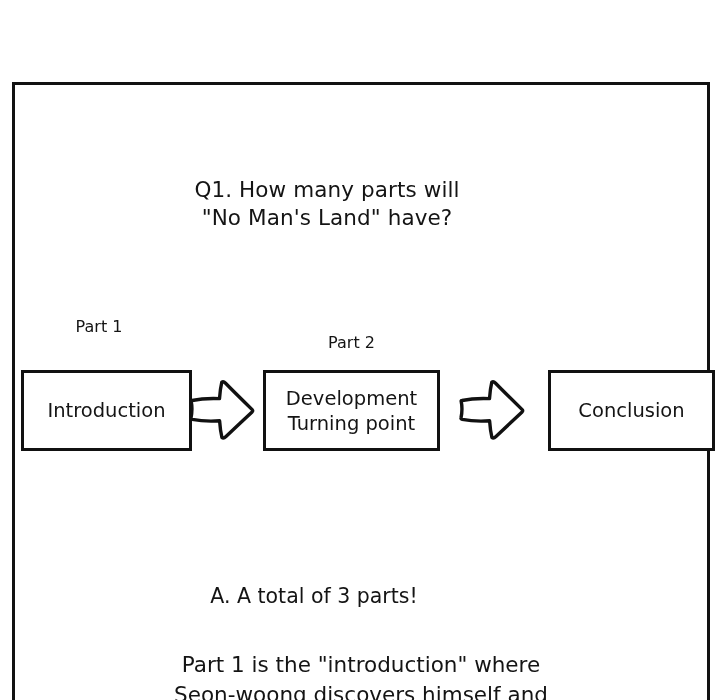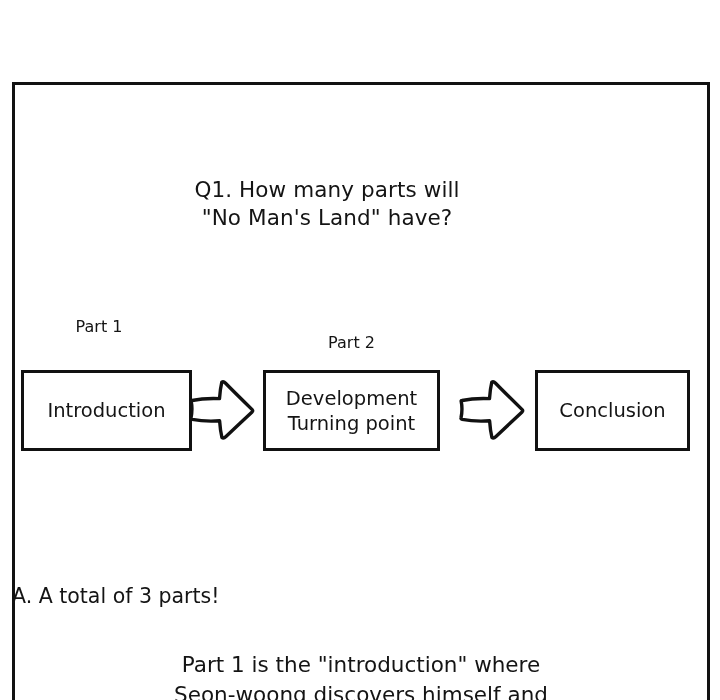--- a/index.html
+++ b/index.html
@@ -77,39 +77,40 @@
     text-align: center;
   }
   .stage-box .stage-text {
     font-size: 19.5px;
     line-height: 25px;
     color: #141414;
     white-space: pre-line;
   }
   #stage-box-1 { left: 21px;  width: 171px; }
   #stage-box-2 { left: 263px; width: 177px; }
-  #stage-box-3 { left: 535px; width: 155px; }
+  #stage-box-3 { left: 548px; width: 167px; }
 
   
   .flow-arrow {
     position: absolute;
     top: 377px;
     width: 68px;
     height: 66px;
   }
   #flow-arrow-1 { left: 188px; }
   #flow-arrow-2 { left: 458px; }
   .flow-arrow svg { display: block; width: 68px; height: 66px; }
 
   
   #answer-line {
     position: absolute;
     left: 12px;
     top: 583px;
     width: 604px;
+    text-align: center;
     font-size: 20.5px;
     line-height: 27px;
     color: #141414;
     white-space: pre;
   }
   
   #body-paragraph {
     position: absolute;
     left: 12px;
     top: 650px;

